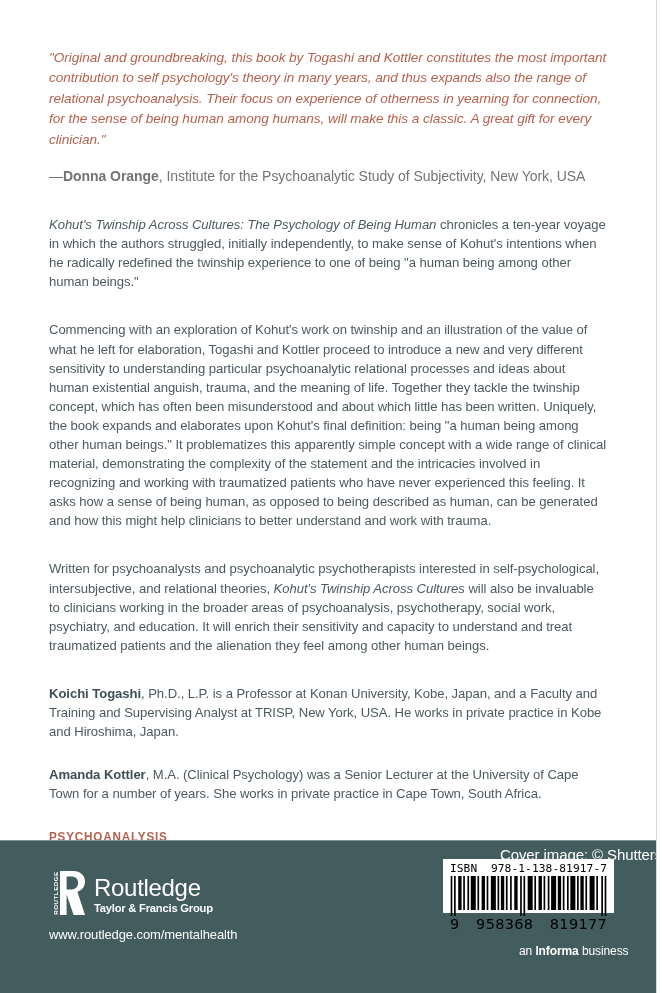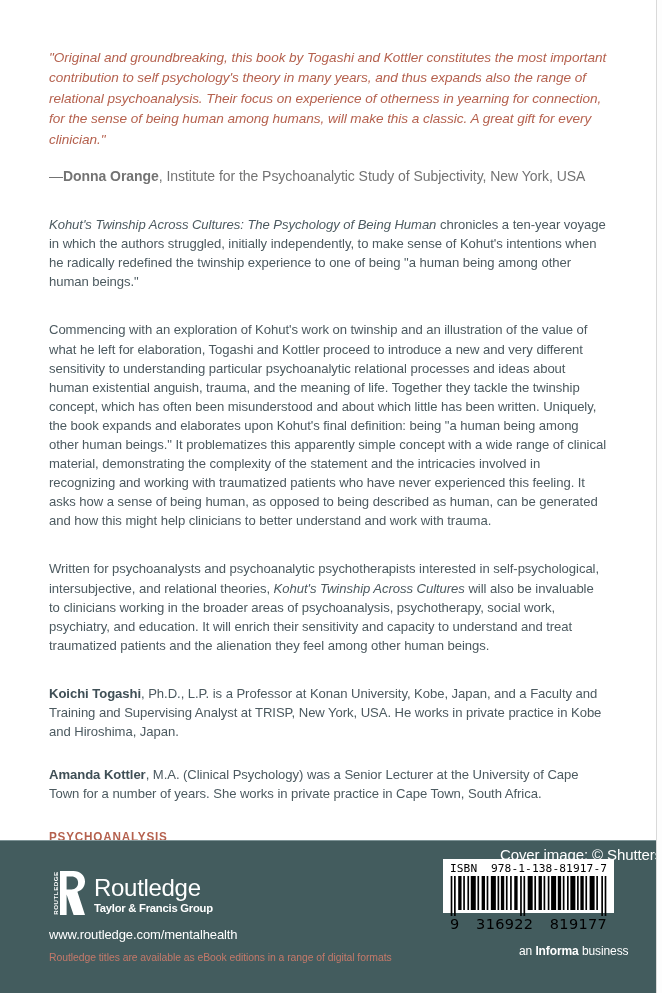--- a/index.html
+++ b/index.html
@@ -265,21 +265,20 @@
           </svg>
         </div>
       </div>
       <div class="logo-words">
         <div class="logo-name">Routledge</div>
         <div class="logo-sub">Taylor &amp; Francis Group</div>
       </div>
     </div>
 
     <div class="footer-url">www.routledge.com/mentalhealth</div>
-    <div class="footer-ebook">Routledge titles are available as eBook editions in a range of digital formats</div>
 
     <div class="cover-credit">Cover image: © Shutterstock</div>
 
     <div class="barcode-box">
       <div class="barcode-isbn"><span>ISBN</span>&nbsp;&nbsp;<span>978-1-138-81917-7</span></div>
       <div class="barcode-bars">
         <svg viewBox="0 0 190 40" preserveAspectRatio="none" xmlns="http://www.w3.org/2000/svg" aria-hidden="true">
           <g fill="#000000">
             <rect x="2" y="0" width="2" height="40"></rect>
               <rect x="6" y="0" width="2" height="40"></rect>
@@ -313,21 +312,21 @@
             <rect x="163" y="0" width="2" height="34"></rect>
               <rect x="168" y="0" width="6" height="34"></rect>
             <rect x="176" y="0" width="2" height="34"></rect>
             <rect x="182" y="0" width="2" height="40"></rect>
               <rect x="186" y="0" width="2" height="40"></rect>
           </g>
         </svg>
       </div>
       <div class="barcode-digits">
         <span>9</span>
-        <span>316922</span>
+        <span>958368</span>
         <span>819177</span>
       </div>
     </div>
 
     <div class="informa"><span>an </span><b>Informa</b><span> business</span></div>
   </div>
 
   <div class="right-bleed"></div>
 </div>
 

